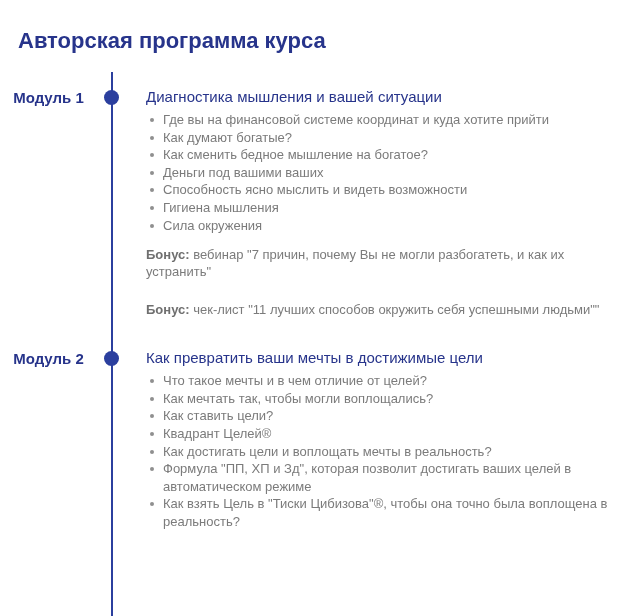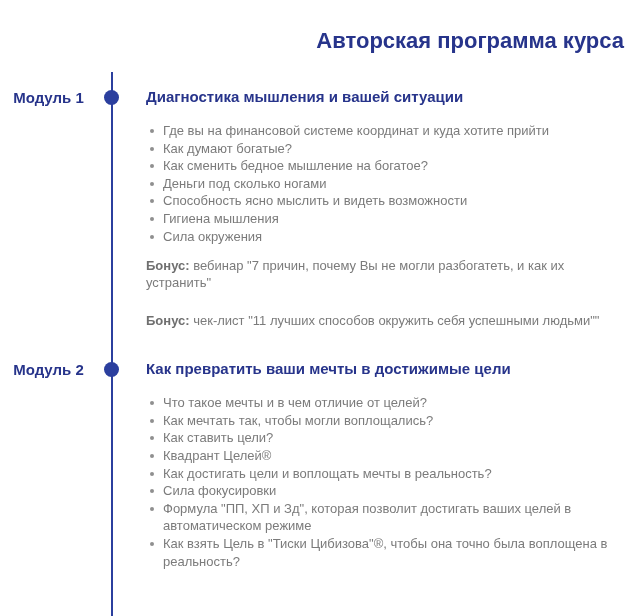--- a/index.html
+++ b/index.html
@@ -17,22 +17,22 @@
     position:relative;
     overflow:hidden;
   }
   .timeline-line{
     position:absolute;
     left:111px;top:72px;bottom:0;
     width:2px;
     background:var(--dot);
   }
   h1.page-title{
-    margin:26px 18px 0;
-    text-align:right;
+    margin:26px 11px 0;
+    text-align:left;
     font-size:22px;
     line-height:30px;
     font-weight:bold;
     color:var(--accent);
     padding-left:7px;
   }
   #modules{margin-top:31px;}
   .module{position:relative;}
   .module + .module{margin-top:30px;}
   .module-label{
@@ -50,26 +50,26 @@
     border-radius:50%;
     background:var(--dot);
   }
   .module-content{
     margin-left:146px;
     width:466px;
   }
   .module-heading{
     margin:0;
     font-size:15px;line-height:20px;
-    font-weight:bold;
+    font-weight:normal;
     color:var(--accent);
   }
   ul.topics{
     list-style:none;
-    margin:15px 0 0;
+    margin:4px 0 0;
     padding:0 0 0 3px;
   }
   ul.topics li{
     position:relative;
     padding-left:14px;
     font-size:13px;
     line-height:17.6px;
     color:var(--body-text);
   }
   ul.topics li::before{
@@ -104,21 +104,21 @@
 <div id="modules">
   <section class="module">
     <div class="module-label">Модуль 1</div>
     <div class="module-dot"></div>
     <div class="module-content">
       <h2 class="module-heading">Диагностика мышления и вашей ситуации</h2>
       <ul class="topics">
           <li>Где вы на финансовой системе координат и куда хотите прийти</li>
           <li>Как думают богатые?</li>
           <li>Как сменить бедное мышление на богатое?</li>
-          <li>Деньги под сколько ногами</li>
+          <li>Деньги под вашими ваших</li>
           <li>Способность ясно мыслить и видеть возможности</li>
           <li>Гигиена мышления</li>
           <li>Сила окружения</li>
         </ul>
       <div class="bonuses">
           <p class="bonus"><span class="bonus-label">Бонус:</span><span> вебинар "7 причин, почему Вы не могли разбогатеть, и как их устранить"</span></p>
           <p class="bonus"><span class="bonus-label">Бонус:</span><span> чек-лист "11 лучших способов окружить себя успешными людьми""</span></p>
         </div>
     </div>
   </section>
@@ -127,20 +127,19 @@
     <div class="module-label">Модуль 2</div>
     <div class="module-dot"></div>
     <div class="module-content">
       <h2 class="module-heading">Как превратить ваши мечты в достижимые цели</h2>
       <ul class="topics">
           <li>Что такое мечты и в чем отличие от целей?</li>
           <li>Как мечтать так, чтобы могли воплощались?</li>
           <li>Как ставить цели?</li>
           <li>Квадрант Целей®</li>
           <li>Как достигать цели и воплощать мечты в реальность?</li>
-          <li>Сила фокусировки</li>
           <li>Формула "ПП, ХП и Зд", которая позволит достигать ваших целей в автоматическом режиме</li>
           <li>Как взять Цель в "Тиски Цибизова"®, чтобы она точно была воплощена в реальность?</li>
         </ul>
 
     </div>
   </section>
 </div>
 
 </body></html>

